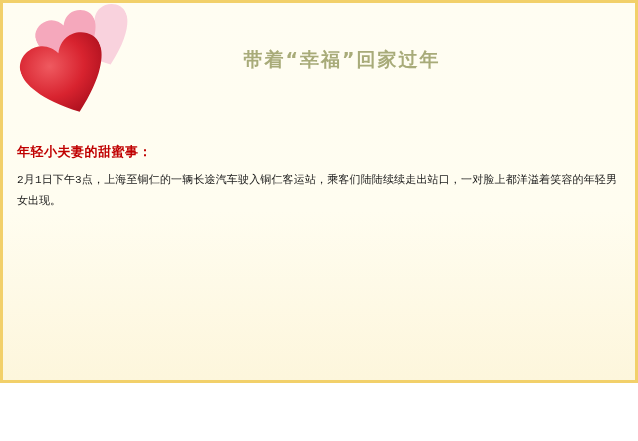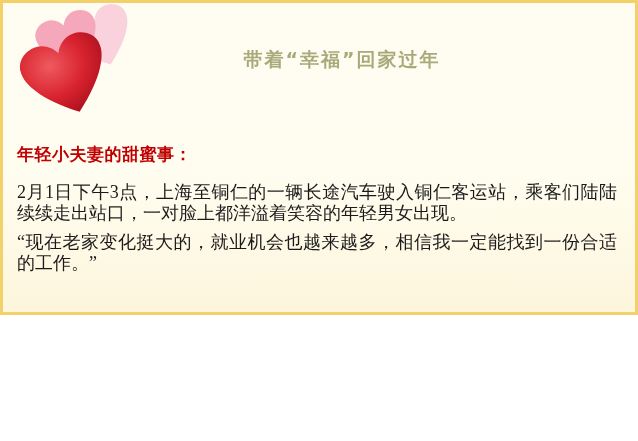--- a/index.html
+++ b/index.html
@@ -8,21 +8,21 @@
   }
   body {
     width: 638px;
     height: 441px;
     background: #ffffff;
     font-family: "Liberation Sans", sans-serif;
   }
   .page {
     position: relative;
     width: 638px;
-    height: 315px;
+    height: 383px;
     box-sizing: border-box;
     background: #fffdf0;
     border: 3px solid #f2d06a;
     overflow: hidden;
   }
   .page-inner {
     position: absolute;
     left: 0; top: 0; right: 0; bottom: 0;
     background: linear-gradient(180deg, #fffdf2 0%, #fffdf0 55%, #fdf6dc 100%);
   }
@@ -82,29 +82,29 @@
     padding-left: 40px;
   }
   .content {
     position: absolute;
     left: 14px;
     top: 140px;
     right: 18px;
   }
   .subhead {
     font-family: "DejaVu Sans", "Liberation Sans", sans-serif;
-    font-size: 17px;
+    font-size: 13px;
     font-weight: bold;
     color: #c00000;
-    margin: 0 0 16px 0;
+    margin: 0 0 9px 0;
     letter-spacing: 0.5px;
   }
   .para {
-    font-family: Liberation Serif, serif;
-    font-size: 18px;
+    font-family: Liberation Mono, monospace;
+    font-size: 11px;
     color: #1a1a1a;
     line-height: 21px;
     margin: 0 0 8px 0;
     text-align: justify;
     text-justify: inter-ideograph;
   }
 </style>
 </head>
 <body>
 
@@ -130,17 +130,16 @@
       </svg>
     </div>
 
     <div class="title-area">
       <div class="title">带着“幸福”回家过年</div>
     </div>
 
     <div class="content">
       <p class="subhead">年轻小夫妻的甜蜜事：</p>
       <p class="para">2月1日下午3点，上海至铜仁的一辆长途汽车驶入铜仁客运站，乘客们陆陆续续走出站口，一对脸上都洋溢着笑容的年轻男女出现。</p>
-      <p class="para">“现在老家变化挺大的，就业机会也越来越多，相信我一定能找到一份合适的工作。”</p>
     </div>
 
   </div>
 </div>
 
 </body></html>

